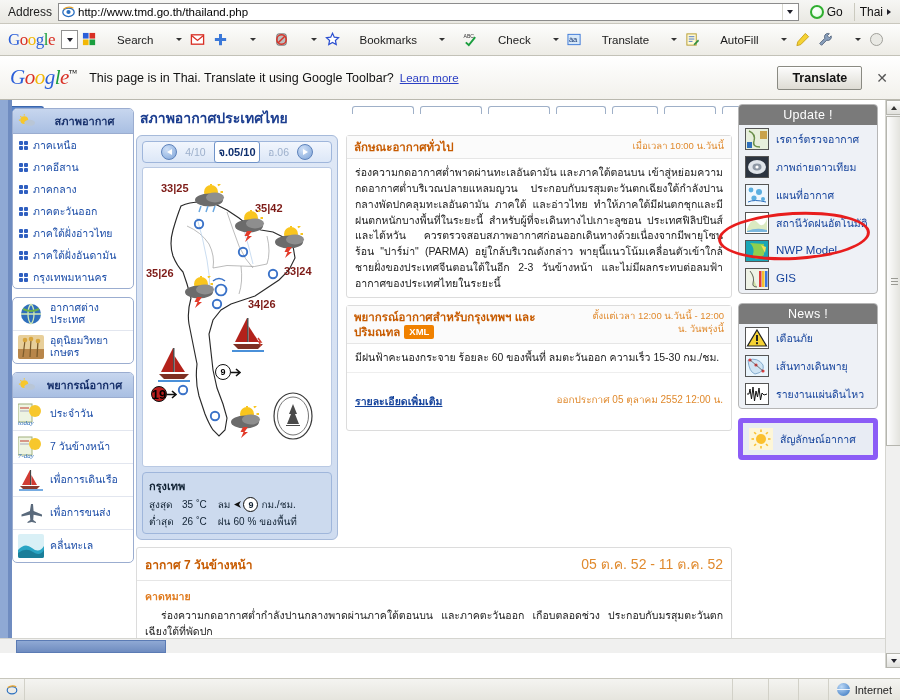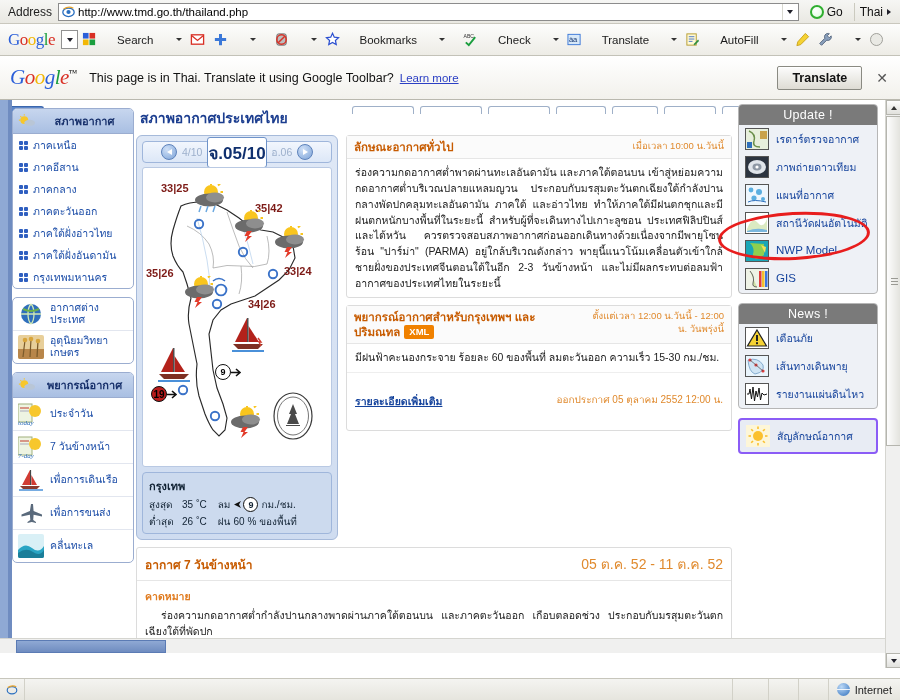--- a/index.html
+++ b/index.html
@@ -112,21 +112,21 @@
   .mapcol{width:202px;flex:none;}
   .mapbox{
     background:linear-gradient(#dfe8f6,#cfdcf0);
     border:1px solid #a6bada;border-radius:6px;padding:5px;
   }
   .datenav{display:flex;align-items:center;background:linear-gradient(#f2f6fd,#dce7f7);border:1px solid #9fb6db;border-radius:4px;height:22px;padding:0 18px;margin-bottom:4px;}
   .arrbtn{width:16px;height:16px;border-radius:50%;background:radial-gradient(circle at 35% 30%,#cfe0f7,#7ea4d8);border:1px solid #5d82bb;display:flex;align-items:center;justify-content:center;flex:none;}
   .arrbtn .tri-left{width:0;height:0;border-top:3.5px solid transparent;border-bottom:3.5px solid transparent;border-right:5px solid #fff;}
   .arrbtn .tri-rt{width:0;height:0;border-top:3.5px solid transparent;border-bottom:3.5px solid transparent;border-left:5px solid #fff;}
   .dprev,.dnext{flex:1;text-align:center;font-size:10.5px;color:#9db0cc;overflow:hidden;white-space:nowrap;}
-  .dcur{flex:1.2;text-align:center;font-size:17px;font-weight:bold;color:#10306e;background:#fff;border:1px solid #6f93c9;border-radius:3px;padding:1px 0;}
+  .dcur{flex:1.2;text-align:center;font-size:11px;font-weight:bold;color:#10306e;background:#fff;border:1px solid #6f93c9;border-radius:3px;padding:1px 0;}
   .maparea{position:relative;width:190px;height:300px;background:#fff;border:1px solid #b9c9e3;border-radius:3px;overflow:hidden;}
   .bkkbox{margin-top:5px;background:#ccdaee;border:1px solid #9fb6db;border-radius:4px;padding:4px 6px;}
   .bkk-city{font-size:11px;font-weight:bold;color:#123;}
   .bkk-row{display:flex;align-items:center;font-size:10px;color:#123;gap:3px;margin-top:2px;white-space:nowrap;}
   .bkk-row .k{min-width:30px;}
   .windchip{display:inline-flex;align-items:center;gap:1px;}
   .windcirc{width:15px;height:15px;border-radius:50%;border:1.5px solid #111;display:flex;align-items:center;justify-content:center;font-size:9px;font-weight:bold;background:#fff;}
 
   
   .txtcol{flex:1;min-width:0;}
@@ -150,21 +150,21 @@
   .p7-text{font-size:10.5px;color:#222;line-height:1.5;text-indent:16px;text-align:justify;}
 
   
   .rside{position:absolute;left:738px;top:4px;width:140px;}
   .rbox{border:1px solid #b6b6b6;border-radius:4px;background:#eef1f6;margin-bottom:9px;overflow:hidden;}
   .rhead{background:#7a7a7a;color:#fff;text-align:center;font-size:12.5px;padding:3px 0;letter-spacing:.3px;}
   .r-li{display:flex;align-items:center;gap:7px;padding:3px 6px;}
   .r-li .lbl{font-size:10.5px;color:#15439c;line-height:1.15;}
   .r-li .lbl.en{font-size:11.5px;}
   .rthumb{width:24px;height:22px;flex:none;border:1px solid #555;background:#fff;overflow:hidden;position:relative;}
-  .rsolo{border:2px solid #8b5cf6;border-radius:4px;background:#e8ecf4;padding:5px 6px;display:flex;align-items:center;gap:7px;}
+  .rsolo{border:5px solid #8b5cf6;border-radius:4px;background:#e8ecf4;padding:5px 6px;display:flex;align-items:center;gap:7px;}
   .rsolo .lbl{font-size:10.5px;color:#15439c;}
 
   
   .annot{position:absolute;left:-20px;top:108px;width:152px;height:48px;border:3.5px solid #e81d1d;border-radius:50%;pointer-events:none;transform:rotate(-3deg);}
 
   
   .vscroll{position:absolute;right:0;top:100px;width:15px;height:568px;background:#f0f0ef;border-left:1px solid #d5d5d0;}
   .vscroll .btn{width:15px;height:15px;background:linear-gradient(#fdfdfd,#e1e1dd);border:1px solid #b5b5ae;display:flex;align-items:center;justify-content:center;}
   .vscroll .btn.bot{position:absolute;bottom:0;}
   .vthumb{position:absolute;left:0;top:16px;width:15px;height:330px;background:linear-gradient(90deg,#fdfdfd,#e3e3de);border:1px solid #b5b5ae;}
@@ -696,21 +696,21 @@
                 </span>
 
                 <div id="map-wind" style="position:absolute;left:0;top:0;width:188px;height:298px;">
                     <span style="position: absolute; left: 72px; top: 196px; display: flex; align-items: center; gap: 0px;">
                       <span style="width:16px;height:16px;border-radius:50%;border:1.6px solid #111;background:#fff;display:flex;align-items:center;justify-content:center;font-size:9px;font-weight:bold;">9</span>
                       <svg width="11" height="11" viewBox="0 0 11 11">
                         <path d="M0 5.5 H8 M5 2 L9 5.5 L5 9" stroke="#111" stroke-width="1.6" fill="none"></path>
                       </svg>
                     </span>
                     <span style="position: absolute; left: 8px; top: 218px; display: flex; align-items: center; gap: 0px;">
-                      <span style="width:16px;height:16px;border-radius:50%;border:1.6px solid #111;background:#b91c1c;display:flex;align-items:center;justify-content:center;font-size:10px;font-weight:bold;">19</span>
+                      <span style="width:16px;height:16px;border-radius:50%;border:1.6px solid #111;background:#b91c1c;display:flex;align-items:center;justify-content:center;font-size:13px;font-weight:bold;">19</span>
                       <svg width="11" height="11" viewBox="0 0 11 11">
                         <path d="M0 5.5 H8 M5 2 L9 5.5 L5 9" stroke="#111" stroke-width="1.6" fill="none"></path>
                       </svg>
                     </span>
                   </div>
               </div>
 
               <div class="bkkbox">
                 <div class="bkk-city">กรุงเทพ</div>
                 <div class="bkk-row">

